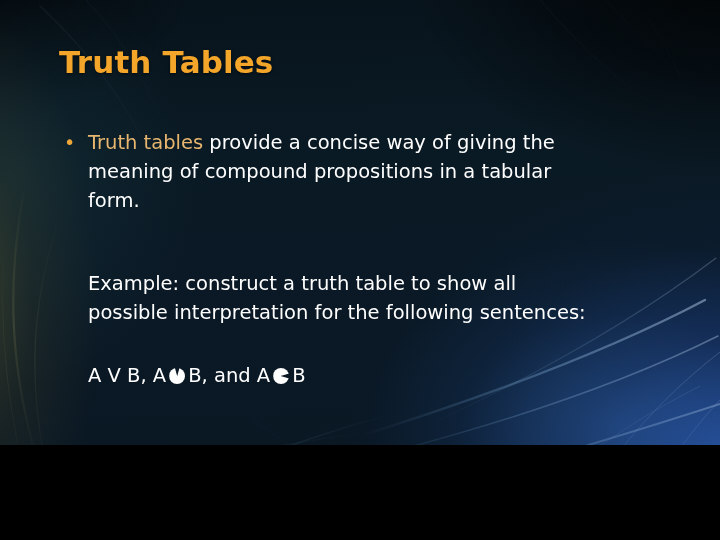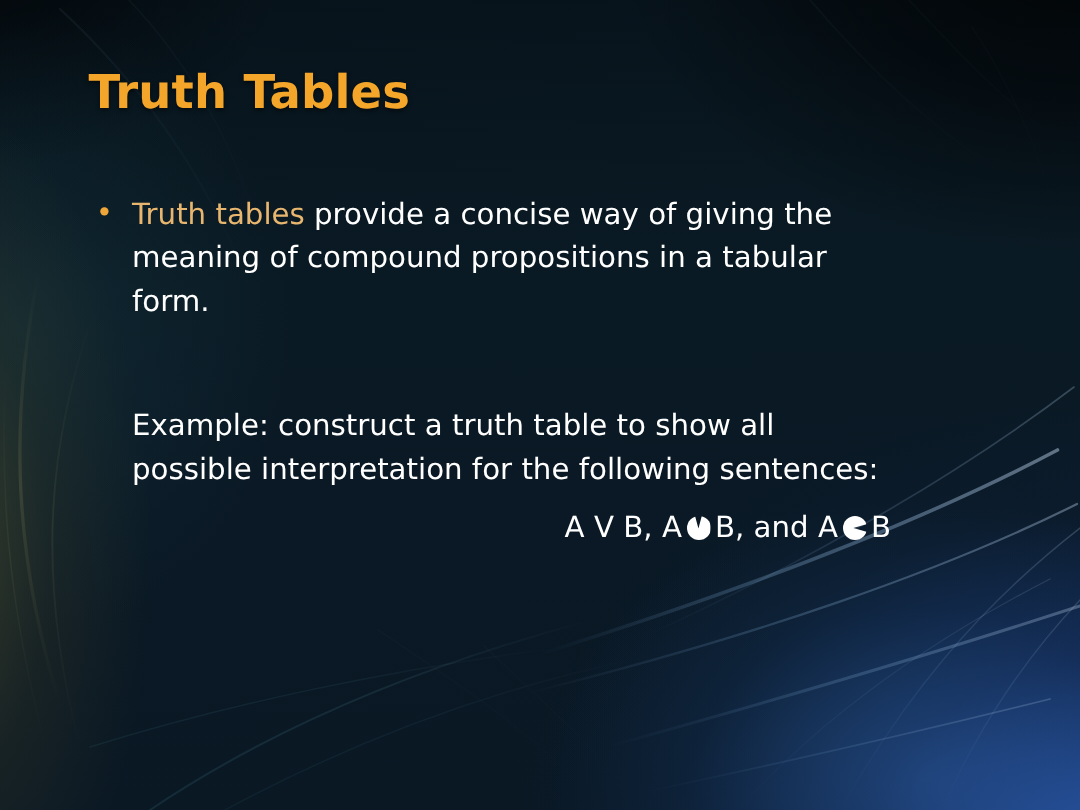--- a/index.html
+++ b/index.html
@@ -8,21 +8,21 @@
     padding: 0;
     background: #000;
   }
   body {
     font-family: "DejaVu Sans", sans-serif;
   }
 
   #slide {
     position: relative;
     width: 720px;
-    height: 540px;
+    height: 445px;
     overflow: hidden;
     background-color: #0a1720;
     background-image:
       
       radial-gradient(ellipse 520px 380px at 104% 104%, rgba(46,96,190,0.78) 0%, rgba(30,64,140,0.42) 32%, rgba(16,38,80,0.16) 58%, rgba(10,23,32,0) 78%),
       
       radial-gradient(ellipse 340px 250px at 86% 96%, rgba(60,130,200,0.40) 0%, rgba(30,80,140,0.16) 45%, rgba(10,23,32,0) 75%),
       
       radial-gradient(ellipse 200px 420px at -6% 68%, rgba(120,110,46,0.42) 0%, rgba(80,76,38,0.20) 38%, rgba(10,23,32,0) 72%),
       
@@ -93,26 +93,26 @@
   .example-block {
     margin-top: 54px;
     padding-left: 28px;
     font-size: 19.5px;
     line-height: 29px;
     color: #ffffff;
     max-width: 506px;
   }
 
   .formula {
-    margin-top: 10px;
+    margin-top: 34px;
     padding-left: 28px;
     font-size: 19.5px;
     line-height: 29px;
     color: #ffffff;
-    text-align: right;
+    text-align: left;
     max-width: 506px;
   }
   .formula .glyph {
     display: inline-block;
     position: relative;
     width: 16px;
     height: 16px;
     vertical-align: -2px;
     margin: 0 3px;
   }

